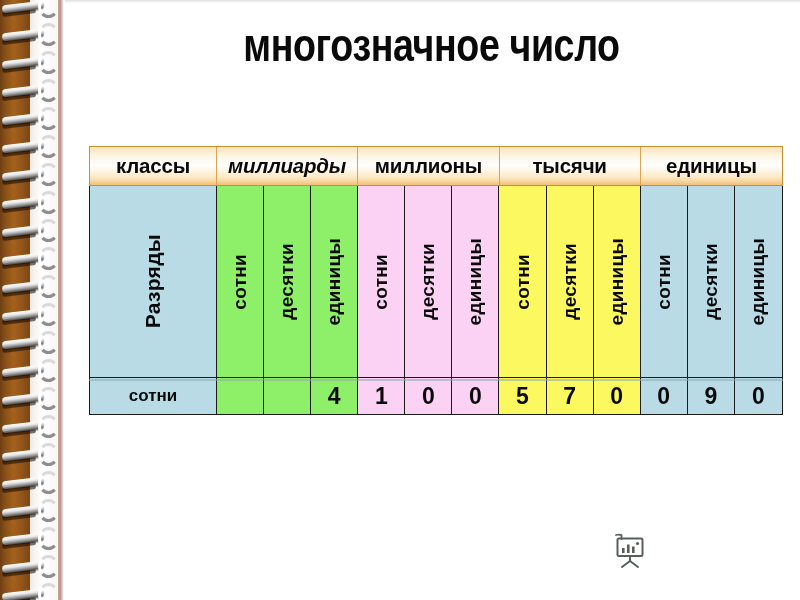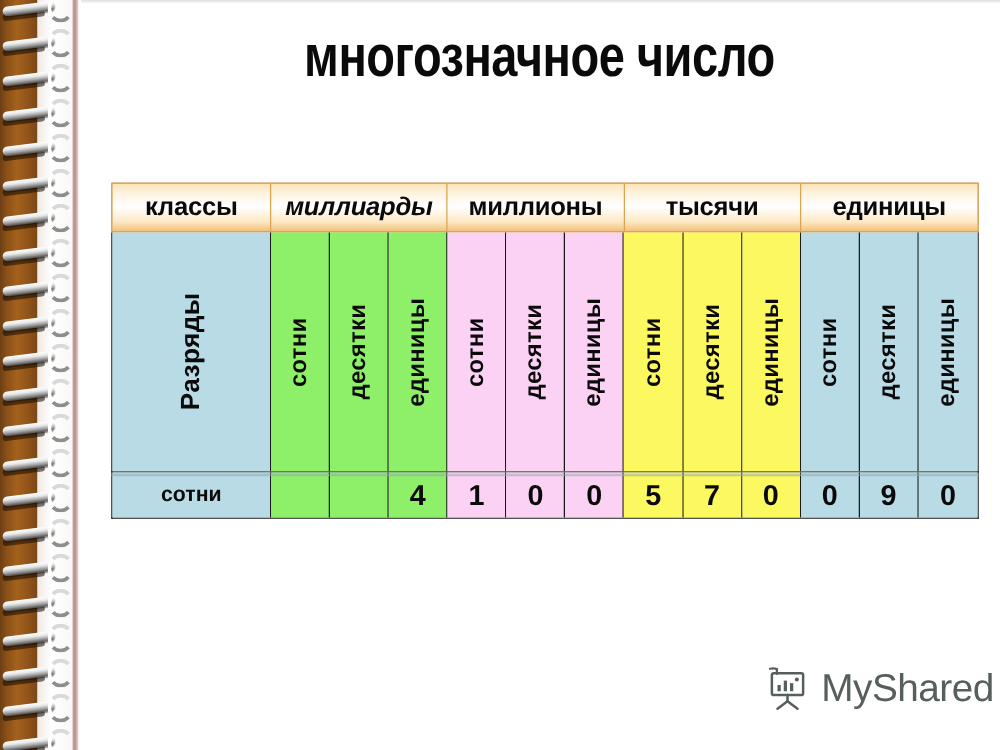--- a/index.html
+++ b/index.html
@@ -449,14 +449,13 @@
       <rect x="5.5" y="6.5" width="25" height="17.5" rx="1.5" fill="none" stroke="#565f5a" stroke-width="2"></rect>
       <rect x="10" y="16" width="2.6" height="5" fill="#565f5a"></rect>
       <rect x="15" y="12.5" width="2.6" height="8.5" fill="#565f5a"></rect>
       <rect x="20" y="14.5" width="2.6" height="6.5" fill="#565f5a"></rect>
       <circle cx="25.5" cy="11.5" r="1.6" fill="#565f5a"></circle>
       <line x1="18" y1="24" x2="18" y2="29" stroke="#565f5a" stroke-width="2" stroke-linecap="round"></line>
       <line x1="18" y1="29" x2="10" y2="35" stroke="#565f5a" stroke-width="2" stroke-linecap="round"></line>
       <line x1="18" y1="29" x2="26" y2="35" stroke="#565f5a" stroke-width="2" stroke-linecap="round"></line>
     </svg>
   </span>
-  <span class="logo-text">MyShared</span>
 </div>
 
 </body></html>

